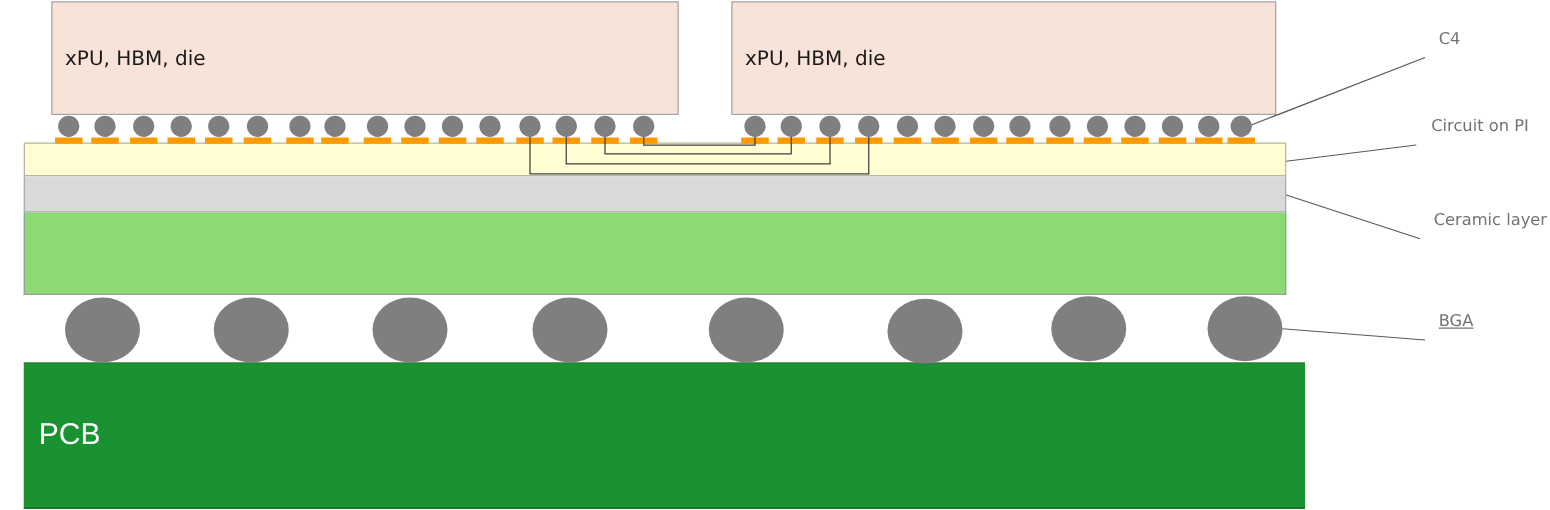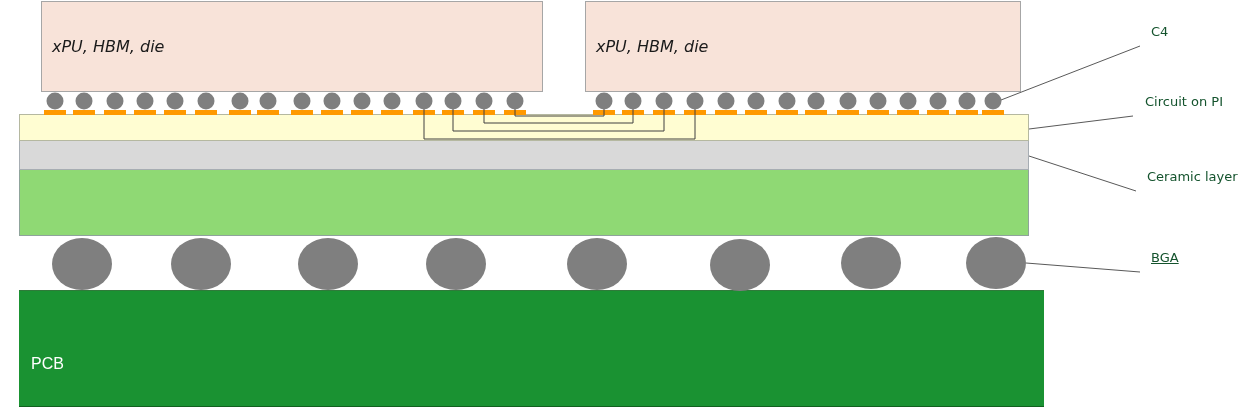--- a/index.html
+++ b/index.html
@@ -1,27 +1,27 @@
 <!DOCTYPE html>
 <html><head>
 <meta charset="utf-8">
 <style>
   html, body { margin: 0; padding: 0; background: #ffffff; }
   body { width: 1240px; height: 408px; position: relative; overflow: hidden; font-family: "DejaVu Sans", "Liberation Sans", sans-serif; }
   #stage { position: absolute; left: 0; top: 0; width: 1240px; height: 408px; }
   .die { position: absolute; background: #f8e3d9; border: 1px solid #a6a6a6; box-sizing: border-box; }
-  .die-label { position: absolute; font-size: 16px; color: #1a1a1a; white-space: nowrap; font-style: italic; }
+  .die-label { position: absolute; font-size: 16px; color: #1a1a1a; white-space: nowrap; }
   .layer { position: absolute; box-sizing: border-box; }
   .pi { left: 19px; top: 114px; width: 1010px; height: 27px; background: #fffdd2; border: 1px solid #b5b8a0; }
   .bond { left: 19px; top: 141px; width: 1010px; height: 29px; background: #d9d9d9; border: 1px solid #a7adb3; border-top: none; }
   .func { left: 19px; top: 170px; width: 1010px; height: 66px; background: #8fd974; border: 1px solid #8fa39b; border-top: none; }
   .func-label { position: absolute; left: 31px; top: 186px; font-size: 20px; color: #111; font-family: "Liberation Sans", sans-serif; white-space: nowrap; }
   .pcb { left: 19px; top: 290px; width: 1025px; height: 117px; background: #1a9232; border-top: 1px solid #2f7a3a; border-bottom: 1px solid #11611f; }
-  .pcb-label { position: absolute; left: 31px; top: 334px; font-size: 16px; color: #ffffff; font-family: "Liberation Sans", sans-serif; margin-top: 21px; }
-  .callout-label { position: absolute; font-size: 13px; color: #14532d; white-space: nowrap; }
+  .pcb-label { position: absolute; left: 31px; top: 334px; font-size: 24px; color: #ffffff; font-family: "Liberation Sans", sans-serif; }
+  .callout-label { position: absolute; font-size: 13px; color: #737373; white-space: nowrap; }
   svg { position: absolute; left: 0; top: 0; }
 </style>
 </head>
 <body>
 
 <div id="stage">
 
   <div class="die" style="left:41px;top:1px;width:502px;height:91px;"></div>
   <div class="die-label" style="left:52px;top:37px;">xPU, HBM, die</div>
   <div class="die" style="left:585px;top:1px;width:436px;height:91px;"></div>

